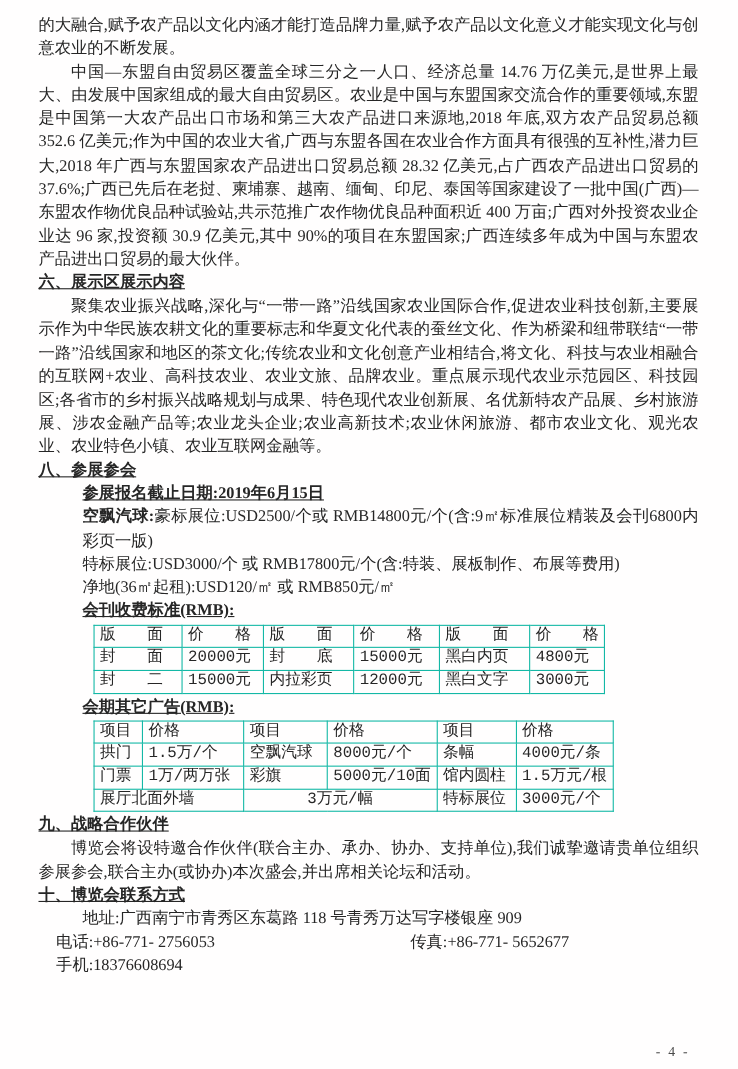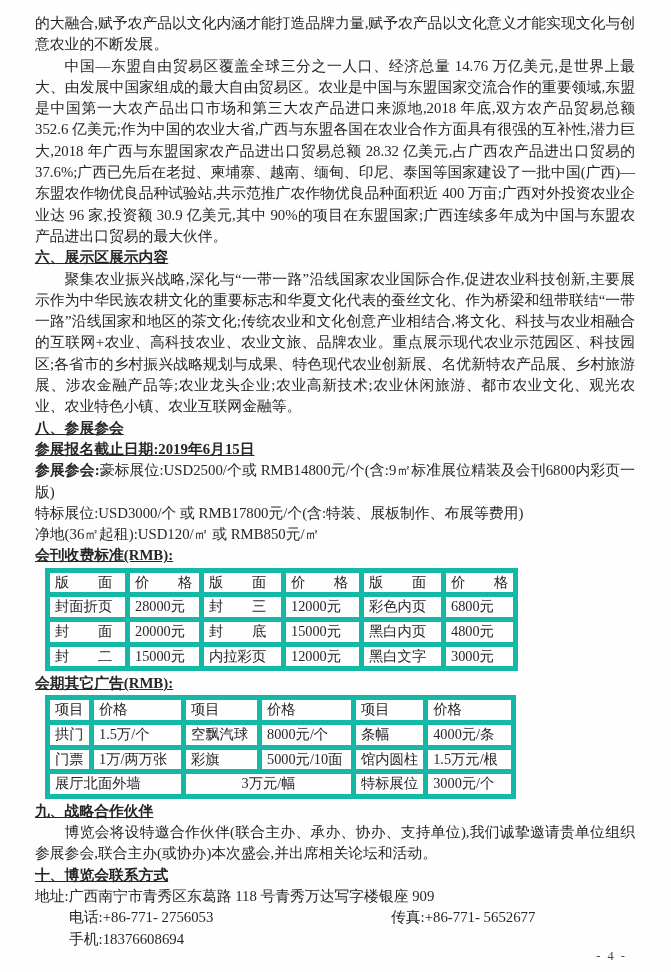--- a/index.html
+++ b/index.html
@@ -11,38 +11,39 @@
     padding:13px 36px 0 35px;
     overflow:hidden;
     font-family:"Liberation Serif","DejaVu Serif",serif;
     color:#262626;
     font-size:14.8px;
     line-height:21.3px;
   }
   p{margin:0;text-align:justify;}
   .indent{text-indent:2em;}
   .h{font-weight:bold;text-decoration:underline;}
-  .sub{}
+  .sub{margin-left:40px;}
   .lbl{font-weight:bold;}
   table.tbl{
     border-collapse:collapse;
     table-layout:fixed;
     margin:1px 0 2px 10px;
     font-size:14.3px;
   }
   table.tbl td{
-    border:5px solid #14b8a6;
+    border:1px solid #14b8a6;
     padding:1px 5px;
     line-height:17.6px;
     white-space:nowrap;
     overflow:hidden;
     text-align:left;
+    font-family:Liberation Mono, monospace;
   }
   table.tbl td.c{text-align:center;}
-  .contact-row{display:flex;margin-left:34px;}
+  .contact-row{display:flex;margin-left:16px;}
   .contact-row .col1{width:322px;flex:0 0 auto;}
   .page-num{
     position:absolute;
     right:44px;bottom:5px;
     font-size:12.5px;
     color:#4a4a4a;
     letter-spacing:2px;
   }
 </style>
 </head>
@@ -54,21 +55,21 @@
 
   <p class="indent">中国—东盟自由贸易区覆盖全球三分之一人口、经济总量 14.76 万亿美元,是世界上最大、由发展中国家组成的最大自由贸易区。农业是中国与东盟国家交流合作的重要领域,东盟是中国第一大农产品出口市场和第三大农产品进口来源地,2018 年底,双方农产品贸易总额 352.6 亿美元;作为中国的农业大省,广西与东盟各国在农业合作方面具有很强的互补性,潜力巨大,2018 年广西与东盟国家农产品进出口贸易总额 28.32 亿美元,占广西农产品进出口贸易的 37.6%;广西已先后在老挝、柬埔寨、越南、缅甸、印尼、泰国等国家建设了一批中国(广西)—东盟农作物优良品种试验站,共示范推广农作物优良品种面积近 400 万亩;广西对外投资农业企业达 96 家,投资额 30.9 亿美元,其中 90%的项目在东盟国家;广西连续多年成为中国与东盟农产品进出口贸易的最大伙伴。</p>
 
   <p class="h">六、展示区展示内容</p>
   <p class="indent">聚集农业振兴战略,深化与“一带一路”沿线国家农业国际合作,促进农业科技创新,主要展示作为中华民族农耕文化的重要标志和华夏文化代表的蚕丝文化、作为桥梁和纽带联结“一带一路”沿线国家和地区的茶文化;传统农业和文化创意产业相结合,将文化、科技与农业相融合的互联网+农业、高科技农业、农业文旅、品牌农业。重点展示现代农业示范园区、科技园区;各省市的乡村振兴战略规划与成果、特色现代农业创新展、名优新特农产品展、乡村旅游展、涉农金融产品等;农业龙头企业;农业高新技术;农业休闲旅游、都市农业文化、观光农业、农业特色小镇、农业互联网金融等。</p>
 
   <p class="h">八、参展参会</p>
 
   <p class="sub h">参展报名截止日期:2019年6月15日</p>
 
-  <p class="sub"><span class="lbl">参展参会:</span><span>豪标展位:USD2500/个或 RMB14800元/个(含:9㎡标准展位精装及会刊6800内彩页一版)</span></p>
+  <p class="sub"><span class="lbl">空飘汽球:</span><span>豪标展位:USD2500/个或 RMB14800元/个(含:9㎡标准展位精装及会刊6800内彩页一版)</span></p>
 
   <p class="sub">特标展位:USD3000/个 或 RMB17800元/个(含:特装、展板制作、布展等费用)</p>
 
   <p class="sub">净地(36㎡起租):USD120/㎡ 或 RMB850元/㎡</p>
 
 
   <p class="sub h">会刊收费标准(RMB):</p>
 
   <div class="sub">
     <table class="tbl">
@@ -81,28 +82,20 @@
           <col style="width:62px">
       </colgroup>
       <tbody>
         <tr>
           <td>版　　面</td>
           <td>价　　格</td>
           <td>版　　面</td>
           <td>价　　格</td>
           <td>版　　面</td>
           <td>价　　格</td>
-        </tr>
-        <tr>
-          <td>封面折页</td>
-          <td>28000元</td>
-          <td>封　　三</td>
-          <td>12000元</td>
-          <td>彩色内页</td>
-          <td>6800元</td>
         </tr>
         <tr>
           <td>封　　面</td>
           <td>20000元</td>
           <td>封　　底</td>
           <td>15000元</td>
           <td>黑白内页</td>
           <td>4800元</td>
         </tr>
         <tr>

